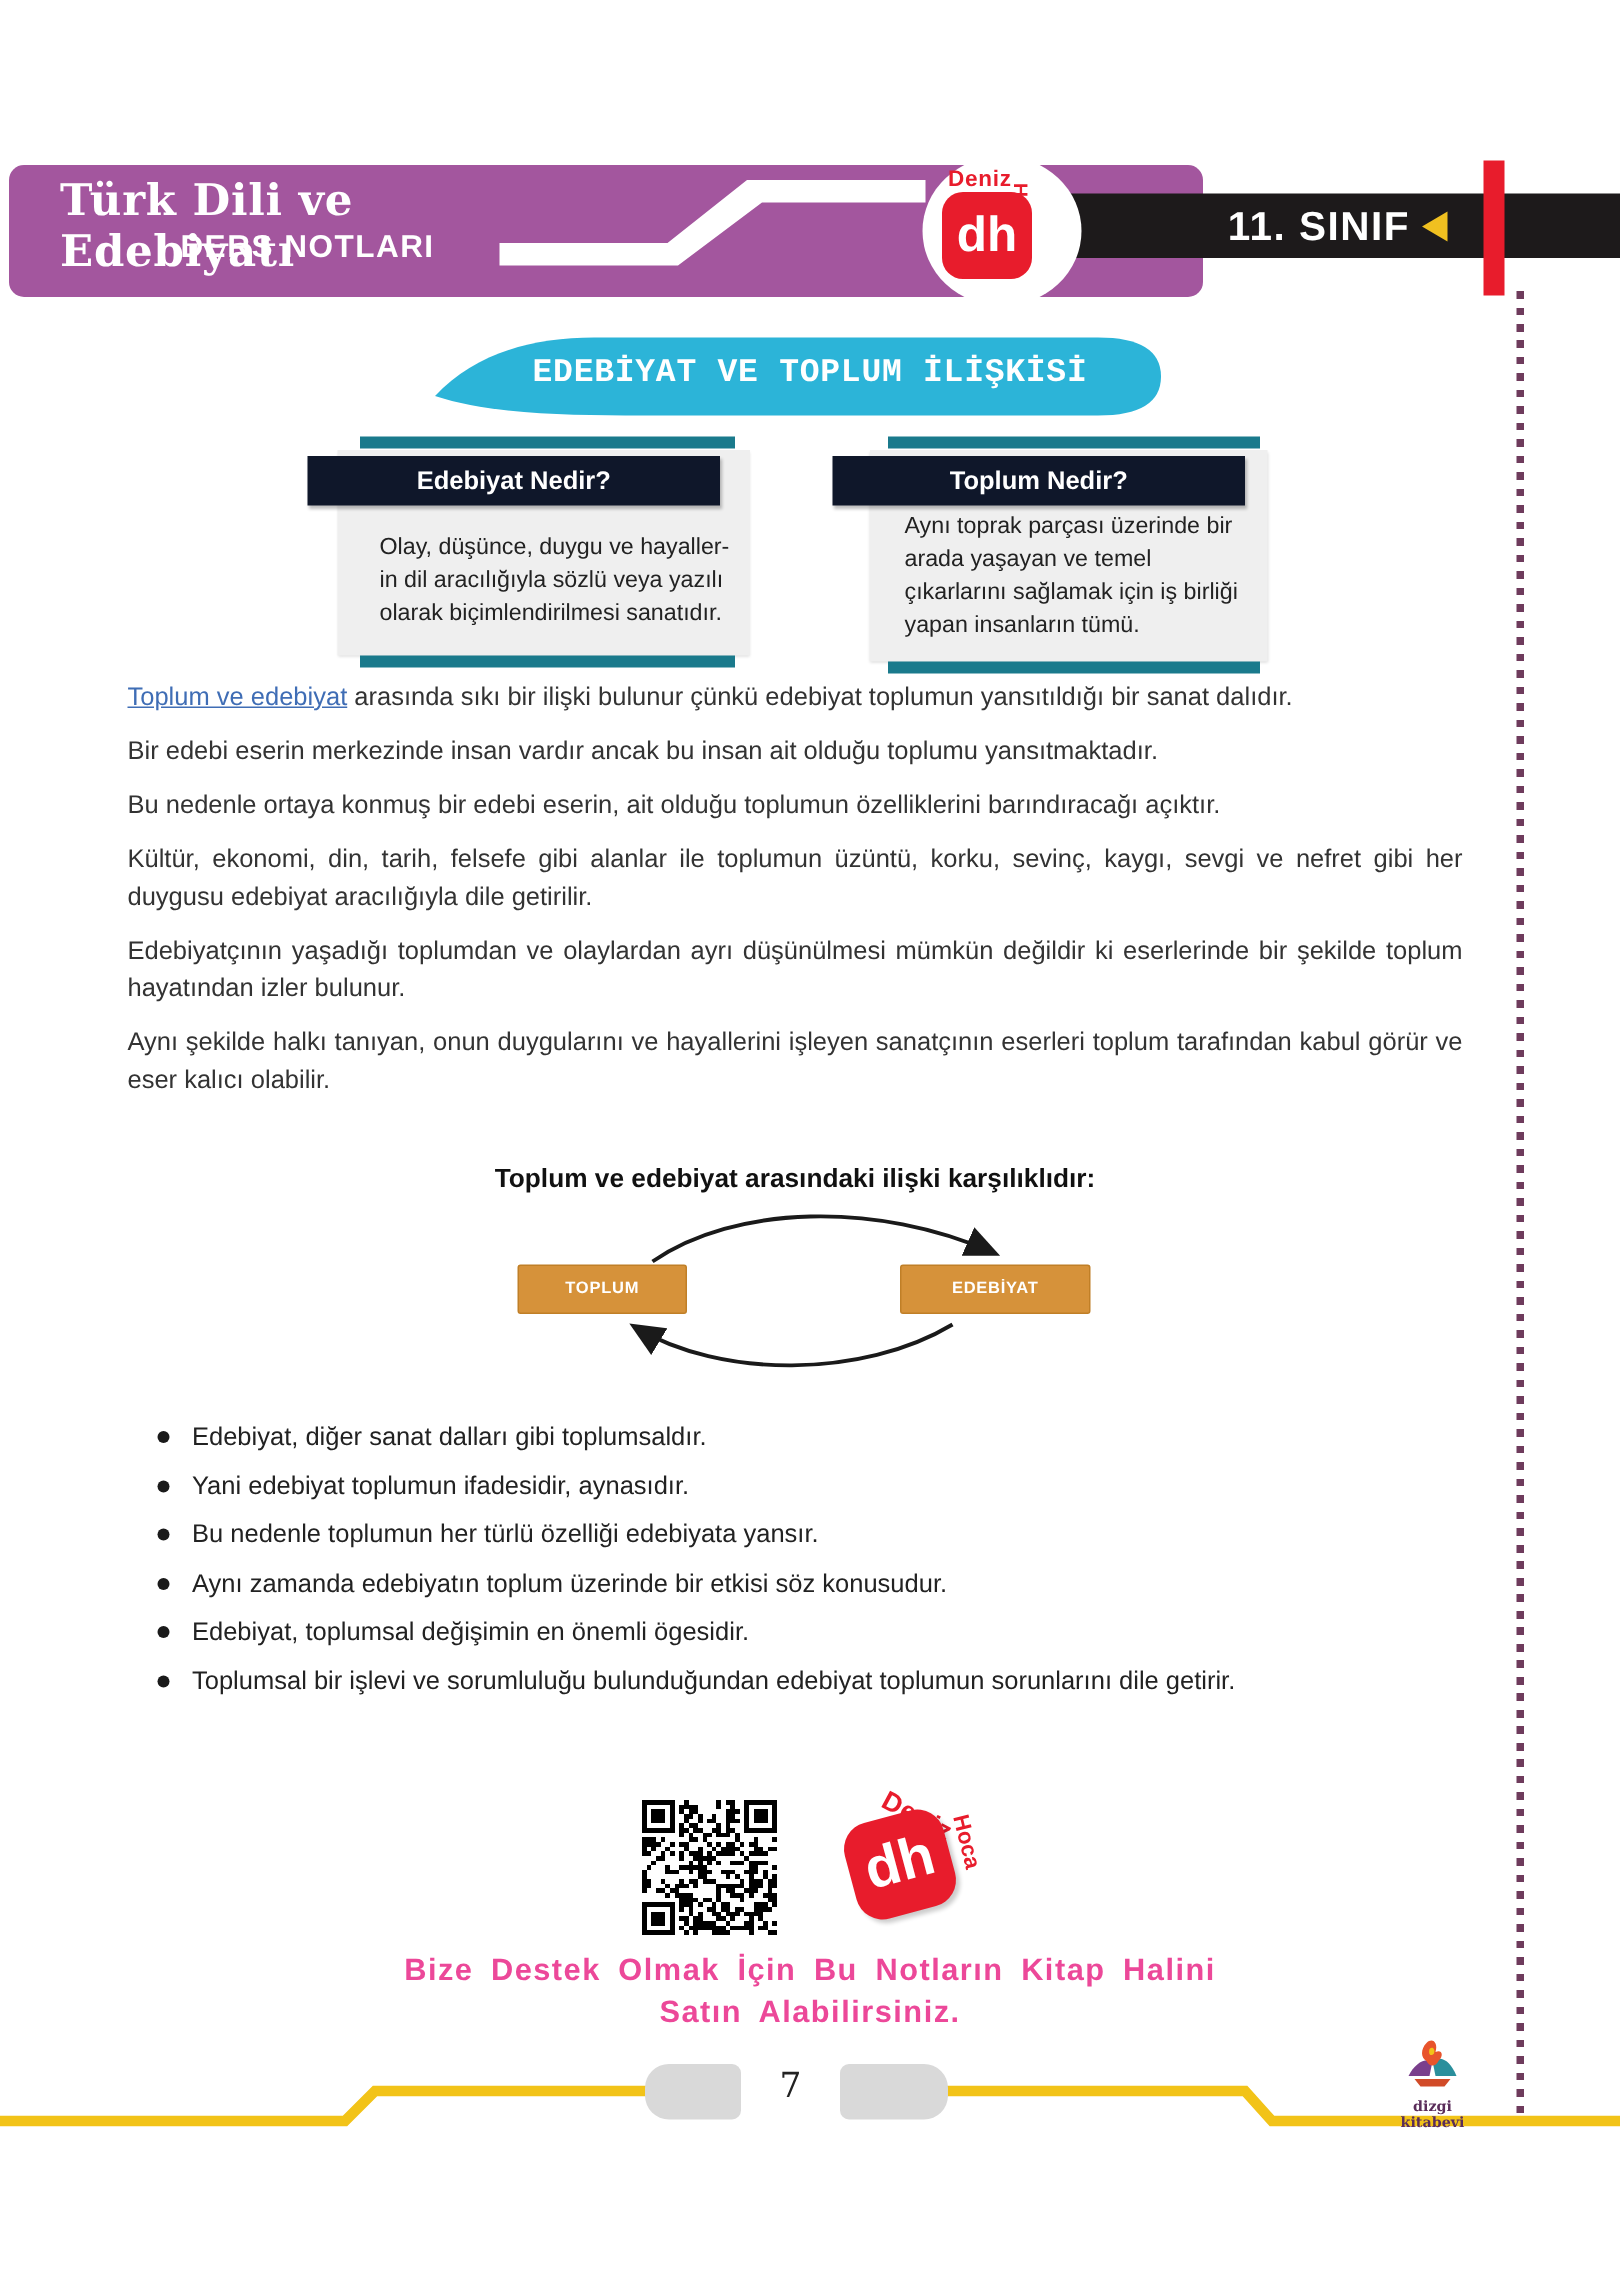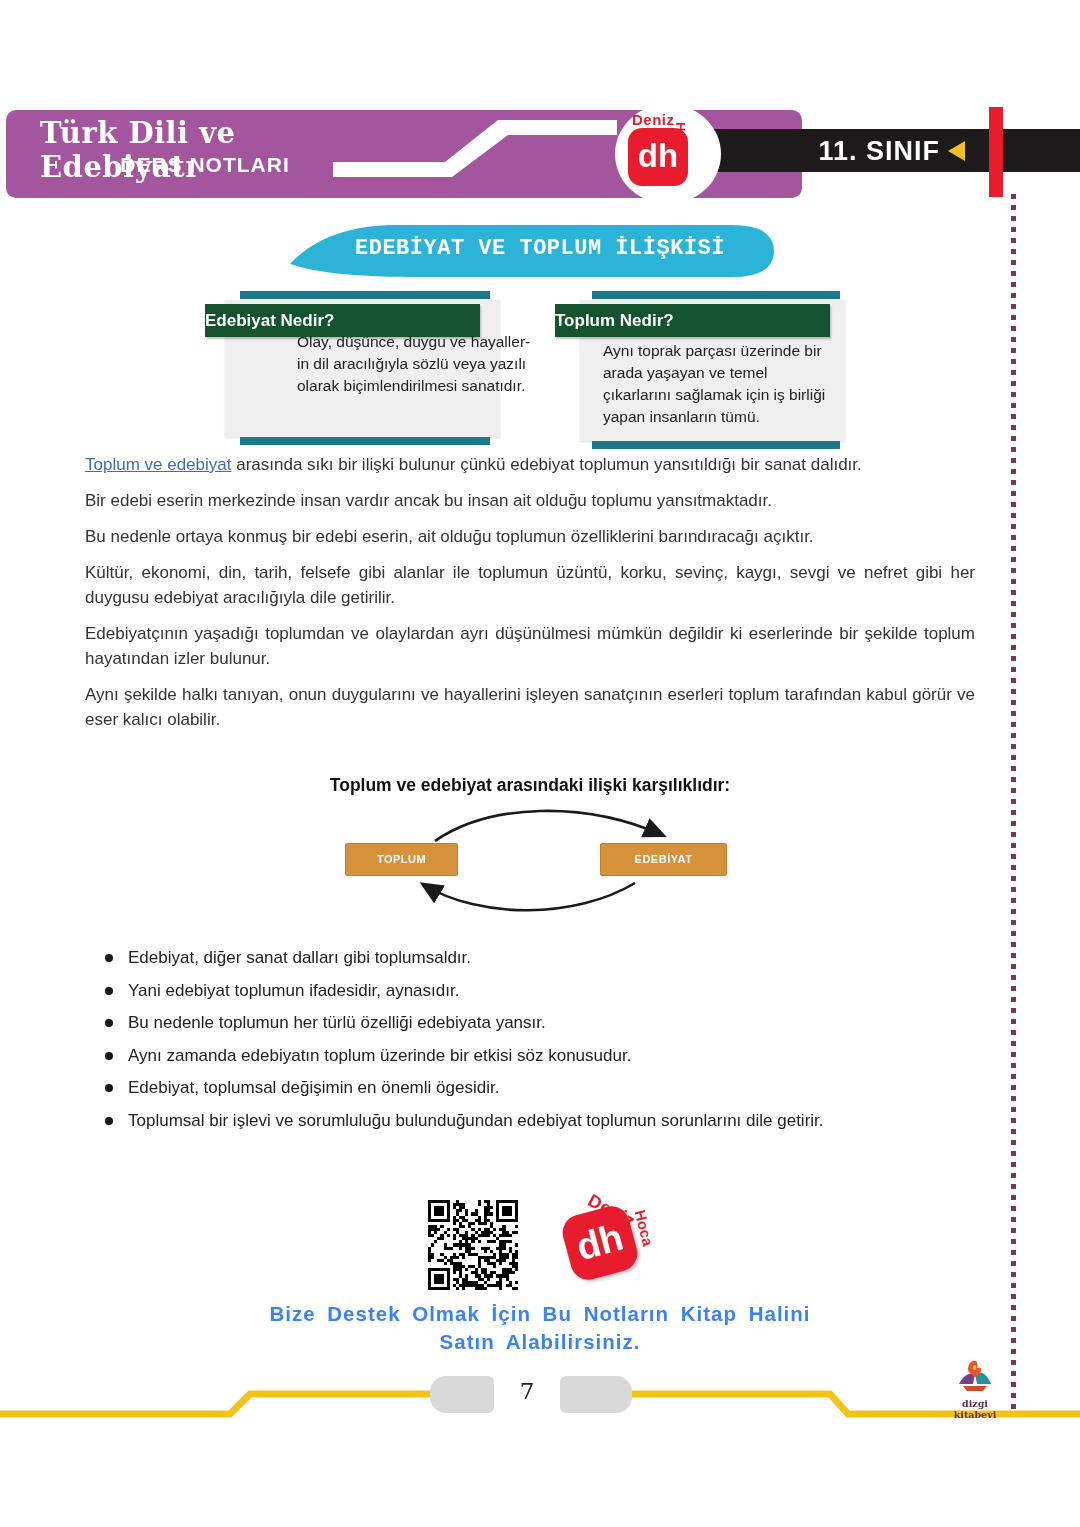--- a/index.html
+++ b/index.html
@@ -30,22 +30,22 @@
     background:repeating-linear-gradient(to bottom, #6e3b5c 0 5px, transparent 5px 11px); }
 
   
   .section-banner { position:absolute; left:288px; top:222px; }
   .section-banner-text { position:absolute; left:330px; top:236px; width:420px; text-align:center;
     color:#fff; font-weight:bold; font-size:22px; letter-spacing:0.5px;font-family:Liberation Mono, monospace; }
 
   
   .card-gray { position:absolute; background:#efefef; box-shadow:0 1px 2px rgba(0,0,0,.15); }
   .card-topbar, .card-botbar { position:absolute; height:8px; background:#1a7a8c; }
-  .card-head { position:absolute; height:33px; background:#14532d; color:#fff; font-weight:bold; font-size:17px;
-    text-align:left; line-height:33px; box-shadow:1px 2px 2px rgba(0,0,0,.25); }
+  .card-head { position:absolute; height:33px; background:#0f172a; color:#fff; font-weight:bold; font-size:17px;
+    text-align:center; line-height:33px; box-shadow:1px 2px 2px rgba(0,0,0,.25); }
   .card-body { position:absolute; font-size:15.5px; line-height:22px; color:#222; white-space:pre-line; }
 
   
   .main-text { position:absolute; left:85px; top:452px; width:890px; color:#333;
     font-size:17px; line-height:25px; text-align:justify; }
   .main-text p { margin-bottom:11px; }
   .intro-link { color:#3f6db5; text-decoration:underline; cursor:pointer; }
 
   
   .diagram-title { position:absolute; left:85px; top:775px; width:890px; text-align:center;
@@ -62,30 +62,30 @@
   .qr { position:absolute; left:428px; top:1200px; width:90px; height:90px; }
   .qr svg { width:100%; height:100%; }
   .dh2-square { position:absolute; left:566px; top:1210px; width:68px; height:66px; background:#e81c2c; border-radius:18px;
     transform:rotate(-15deg); color:#fff; font-weight:bold; font-size:38px; text-align:center; line-height:64px;
     box-shadow:2px 3px 3px rgba(0,0,0,.2); }
   .dh2-top { position:absolute; left:594px; top:1190px; color:#e81c2c; font-weight:bold; font-size:18px;
     transform:rotate(28deg); transform-origin:left top; letter-spacing:0.5px; }
   .dh2-side { position:absolute; left:648px; top:1208px; color:#e81c2c; font-weight:bold; font-size:15px;
     transform:rotate(76deg); transform-origin:left top; }
   .support { position:absolute; left:85px; top:1300px; width:910px; text-align:center;
-    color:#3b82f6; font-weight:bold; font-size:20.5px; letter-spacing:1px; word-spacing:5px; line-height:28px; }
+    color:#ec4899; font-weight:bold; font-size:20.5px; letter-spacing:1px; word-spacing:5px; line-height:28px; }
 
   
   .footer-svg { position:absolute; left:0; top:1370px; }
   .capsule { position:absolute; background:#d9d9d9; height:37px; top:1376px; }
   .capsule.l { left:430px; width:64px; border-radius:16px 6px 6px 16px; }
   .capsule.r { left:560px; width:72px; border-radius:6px 16px 16px 6px; }
   .page-num { position:absolute; left:494px; top:1378px; width:66px; text-align:center;
     font-family:"DejaVu Serif", serif; font-size:23px; color:#222; }
-  .publisher { position:absolute; left:940px; top:1358px; width:70px; text-align:center; }
+  .publisher { position:absolute; left:920px; top:1358px; width:70px; text-align:center; }
   .publisher-name { color:#5a2d5a; font-weight:bold; font-size:9.5px; font-family:"DejaVu Serif", serif; }
 </style>
 </head>
 <body>
 
 <div class="page">
 
   <div class="purple-banner"></div>
   <svg class="swoosh-svg" width="1080" height="210" viewBox="0 0 1080 210">
     <polygon points="333,162 445,162 498,120 617,120 617,135 508,135 452,177 333,177" fill="#ffffff"></polygon>
@@ -106,21 +106,21 @@
   <div class="dash-line"></div>
 
   <svg class="section-banner" width="490" height="58" viewBox="0 0 490 58">
     <path d="M2,42 C28,14 66,3 108,3 L444,3 Q486,3 486,29 Q486,55 444,55 L140,55 C90,55 38,54 2,42 Z" fill="#2cb4d8"></path>
   </svg>
   <div class="section-banner-text">EDEBİYAT VE TOPLUM İLİŞKİSİ</div>
 
   <div class="card-topbar" style="left:240px; top:291px; width:250px;"></div>
   <div class="card-gray" style="left:225px; top:300px; width:275px; height:137px;"></div>
   <div class="card-head" style="left:205px; top:304px; width:275px;">Edebiyat Nedir?</div>
-  <div class="card-body" style="left:253px; top:331px; width:240px;margin-left:44px;">Olay, düşünce, duygu ve hayaller-
+  <div class="card-body" style="left:253px; top:354px; width:240px;">Olay, düşünce, duygu ve hayaller-
 in dil aracılığıyla sözlü veya yazılı
 olarak biçimlendirilmesi sanatıdır.</div>
   <div class="card-botbar" style="left:240px; top:437px; width:250px;"></div>
 
   <div class="card-topbar" style="left:592px; top:291px; width:248px;"></div>
   <div class="card-gray" style="left:580px; top:300px; width:265px; height:141px;"></div>
   <div class="card-head" style="left:555px; top:304px; width:275px;">Toplum Nedir?</div>
   <div class="card-body" style="left:603px; top:340px; width:232px;">Aynı toprak parçası üzerinde bir
 arada yaşayan ve temel
 çıkarlarını sağlamak için iş birliği

